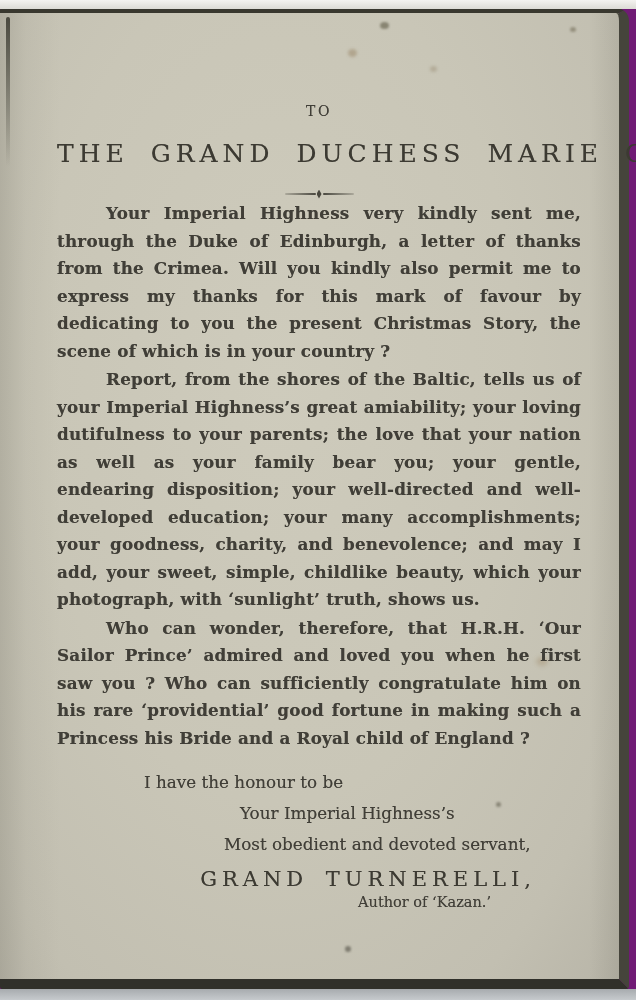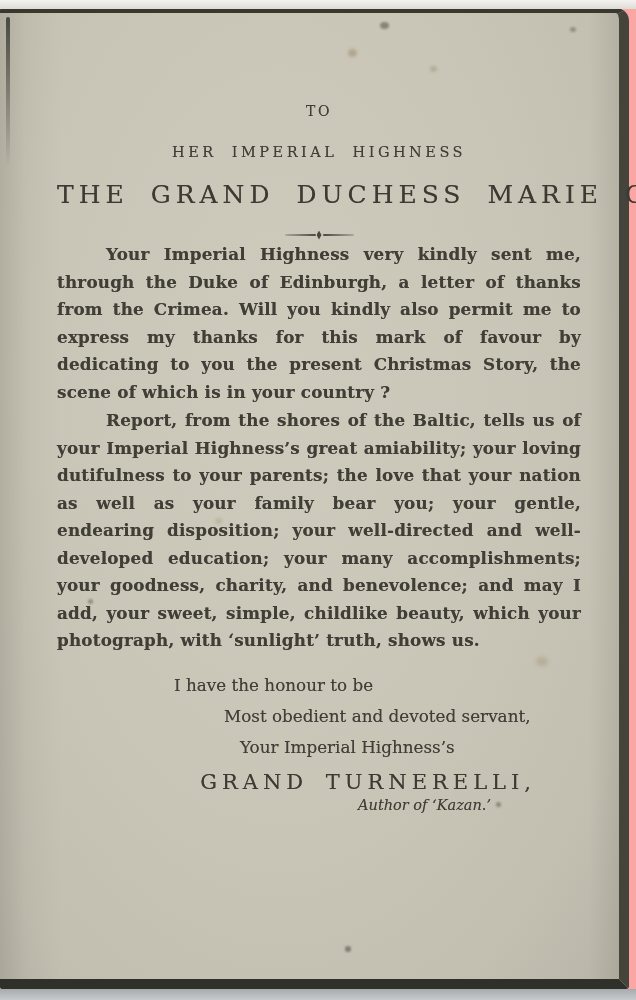--- a/index.html
+++ b/index.html
@@ -5,21 +5,21 @@
   html, body {
     margin: 0; padding: 0;
     width: 636px; height: 1000px;
     background: #84837c;
     font-family: "DejaVu Serif", serif;
     overflow: hidden;
   }
   .scan {
     position: relative;
     width: 636px; height: 1000px;
-    background: #fca5a5;
+    background: #701a75;
     overflow: hidden;
   }
   .strip-top {
     position: absolute; top: 0; left: 0; right: 0; height: 9px;
     background: linear-gradient(#f4f3f0, #dcdbd5);
     z-index: 3;
   }
   .strip-bottom {
     position: absolute; bottom: 0; left: 0; right: 0; height: 11px;
     background: linear-gradient(#a7abae, #c6cacd);
@@ -91,33 +91,33 @@
   .body-para {
     margin: 0;
     font-size: 16.8px; line-height: 27.5px;
     text-align: justify;
     text-indent: 49px;
     letter-spacing: 0.2px;
     font-weight: bold;
   }
   .body-para.spaced { margin-top: 1px; }
   .closing { font-size: 16.8px; line-height: 31px; }
-  .closing.l1 { margin-top: 15px; margin-left: 117px; }
+  .closing.l1 { margin-top: 15px; margin-left: 87px; }
   .closing.l2 { margin-left: 183px; }
   .closing.l3 { margin-left: 167px; }
   .signature {
     margin-top: 7px;
     text-align: right; padding-right: 45px;
     font-size: 21px; letter-spacing: 5px; word-spacing: 6px;
     color: #3c3a32;
   }
   .sig-note {
     margin-top: 3px;
     text-align: right; padding-right: 90px;
-    font-style: italic; font-size: 14.5px;
+    font-size: 14.5px;
   }
   .stain { position: absolute; border-radius: 50%; pointer-events: none; }
   .s1 { left: 380px; top: 9px;  width: 9px;  height: 7px;  background: rgba(84,80,58,0.55); filter: blur(1px); }
   .s2 { left: 348px; top: 36px; width: 9px;  height: 8px;  background: rgba(140,116,80,0.40); filter: blur(1.5px); }
   .s3 { left: 430px; top: 53px; width: 7px;  height: 6px;  background: rgba(130,112,82,0.30); filter: blur(1.5px); }
   .s4 { left: 570px; top: 14px; width: 6px;  height: 5px;  background: rgba(90,84,62,0.45); filter: blur(1px); }
   .s5 { left: 88px;  top: 586px; width: 5px; height: 5px;  background: rgba(80,76,60,0.45); filter: blur(0.8px); }
   .s6 { left: 536px; top: 644px; width: 12px; height: 9px; background: rgba(150,122,84,0.30); filter: blur(2px); }
   .s7 { left: 345px; top: 933px; width: 6px; height: 6px;  background: rgba(70,68,56,0.55); filter: blur(0.8px); }
   .s8 { left: 496px; top: 789px; width: 5px; height: 5px;  background: rgba(80,76,60,0.50); filter: blur(0.8px); }
@@ -138,35 +138,35 @@
     <div class="stain s3"></div>
     <div class="stain s4"></div>
     <div class="stain s5"></div>
     <div class="stain s6"></div>
     <div class="stain s7"></div>
     <div class="stain s8"></div>
     <div class="stain s9"></div>
 
     <div class="content">
       <div class="ded-to">TO</div>
-      <div class="ded-h">HER IMPERIAL HIGHNESS</div>
       <h1 class="title">THE GRAND DUCHESS MARIE OF RUSSIA.</h1>
 
       <div class="ornament">
         <span class="bar left"></span>
         <span class="diamond"></span>
         <span class="bar right"></span>
       </div>
 
 
       <p class="body-para">Your Imperial Highness very kindly sent me, through the Duke of Edinburgh, a letter of thanks from the Crimea.  Will you kindly also permit me to express my thanks for this mark of favour by dedicating to you the present Christmas Story, the scene of which is in your country ?</p>
       <p class="body-para spaced">Report, from the shores of the Baltic, tells us of your Imperial Highness’s great amiability; your loving dutifulness to your parents; the love that your nation as well as your family bear you; your gentle, endearing disposition; your well-directed and well-developed education; your many accomplishments; your goodness, charity, and benevolence; and may I add, your sweet, simple, childlike beauty, which your photograph, with ‘sunlight’ truth, shows us.</p>
+      <p class="body-para spaced">Who can wonder, therefore, that H.R.H. ‘Our Sailor Prince’ admired and loved you when he first saw you ?  Who can sufficiently congratulate him on his rare ‘providential’ good fortune in making such a Princess his Bride and a Royal child of England ?</p>
 
       <div class="closing l1">I have the honour to be</div>
+      <div class="closing l2">Your Imperial Highness’s</div>
       <div class="closing l3">Most obedient and devoted servant,</div>
-      <div class="closing l2">Your Imperial Highness’s</div>
 
       <div class="signature">GRAND TURNERELLI,</div>
       <div class="sig-note">Author of ‘Kazan.’</div>
 
     </div>
   </div>
 </div>
 
 </body></html>

